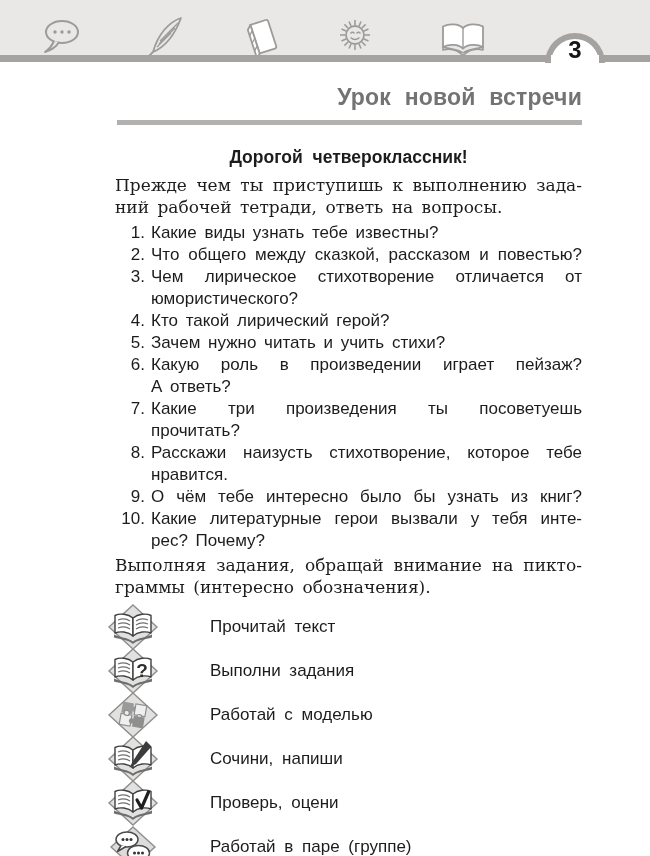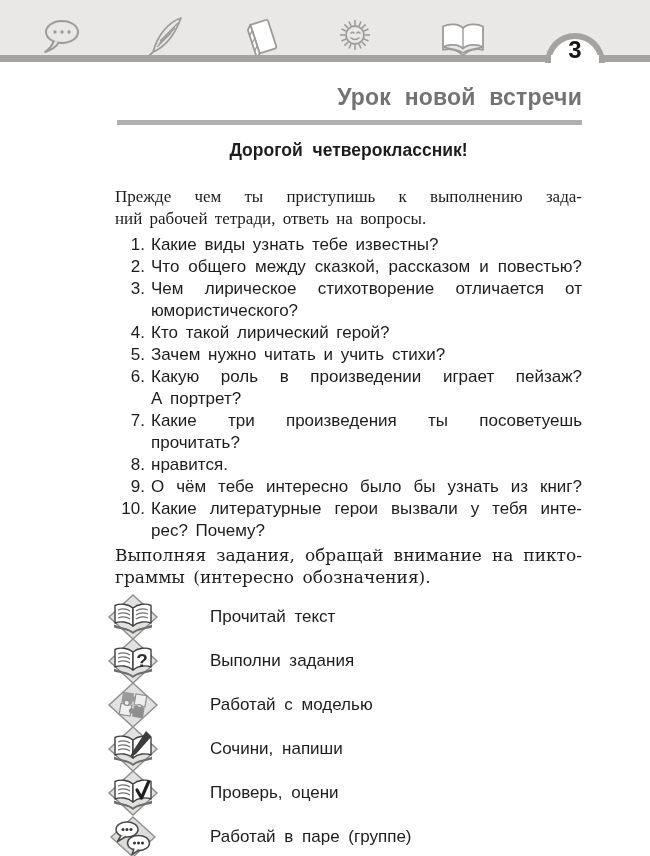--- a/index.html
+++ b/index.html
@@ -19,23 +19,23 @@
   }
   .bump-fill{position:absolute;left:551px;top:55px;width:48px;height:8px;background:#ffffff;}
   .pagenum{
     position:absolute;left:545px;top:36px;width:60px;text-align:center;
     font-size:24px;font-weight:bold;color:#161616;
   }
   
   .content{position:absolute;left:115px;top:84px;width:467px;}
   .title{font-size:23px;font-weight:bold;color:#737373;word-spacing:7px;letter-spacing:.2px;text-align:right;}
   .title-rule{height:5px;background:#b2b1af;margin:9px 0 0 2px;}
-  .greeting{margin-top:15px;text-align:center;font-size:17.5px;font-weight:bold;word-spacing:5px;}
+  .greeting{margin-top:22px;text-align:center;font-size:17.5px;font-weight:bold;word-spacing:5px;}
   .serif{font-family:"DejaVu Serif","Liberation Serif",serif;font-size:17px;line-height:22px;word-spacing:3px;}
-  .intro{margin-top:25px;font-family:Liberation Serif, serif;}
+  .intro{margin-top:6px;}
   .note{margin-top:2px;}
   .just{text-align:justify;text-align-last:justify;}
   .qlist{margin-top:4px;font-size:17px;line-height:22px;word-spacing:3px;}
   .qrow{display:flex;}
   .qnum{flex:none;width:30px;text-align:right;padding-right:6px;}
   .qtext{flex:1;min-width:0;}
   
   .picto{margin:7px 0 0 -8px;}
   .prow{display:flex;align-items:center;height:44px;gap:36px;}
   .picon{flex:none;width:52px;height:48px;margin-right:15px;}
@@ -154,32 +154,33 @@
     <div class="qrow">
       <div class="qnum">5.</div>
       <div class="qtext">
           <div>Зачем нужно читать и учить стихи?</div>
         </div>
     </div>
     <div class="qrow">
       <div class="qnum">6.</div>
       <div class="qtext">
         <div class="just">Какую роль в произведении играет пейзаж?</div>
-        <div>А портрет?</div>
+        <div>А ответь?</div>
       </div>
     </div>
     <div class="qrow">
       <div class="qnum">7.</div>
       <div class="qtext">
           <div class="just">Какие три произведения ты посоветуешь прочитать?</div>
         </div>
     </div>
     <div class="qrow">
       <div class="qnum">8.</div>
       <div class="qtext">
+        <div class="just">Расскажи наизусть стихотворение, которое тебе</div>
         <div>нравится.</div>
       </div>
     </div>
     <div class="qrow">
       <div class="qnum">9.</div>
       <div class="qtext">
           <div class="just">О чём тебе интересно было бы узнать из книг?</div>
         </div>
     </div>
     <div class="qrow">

